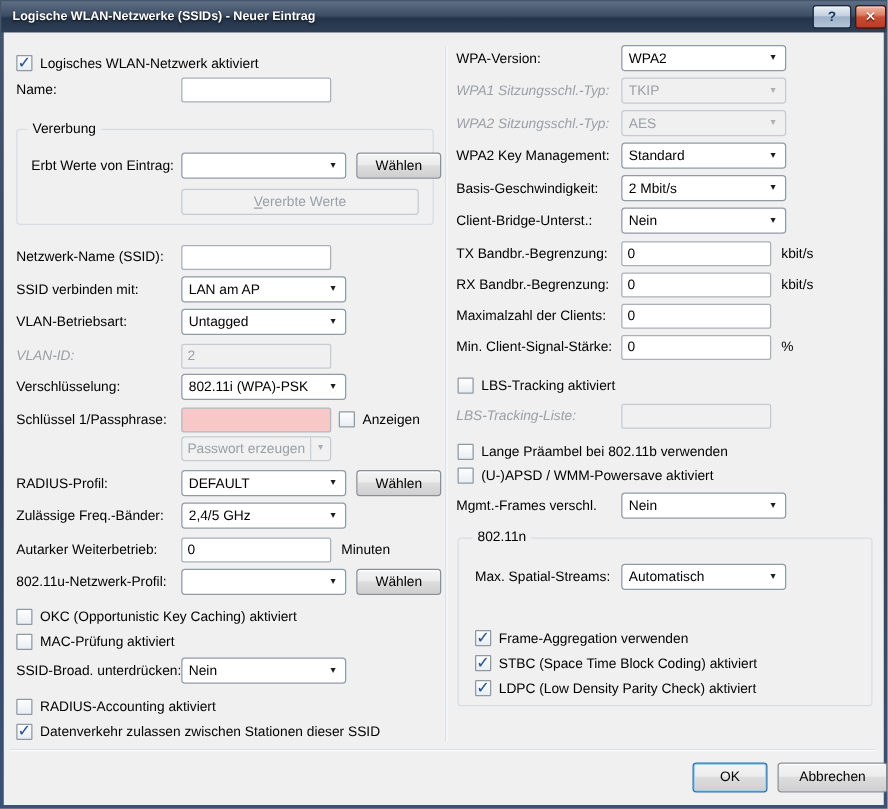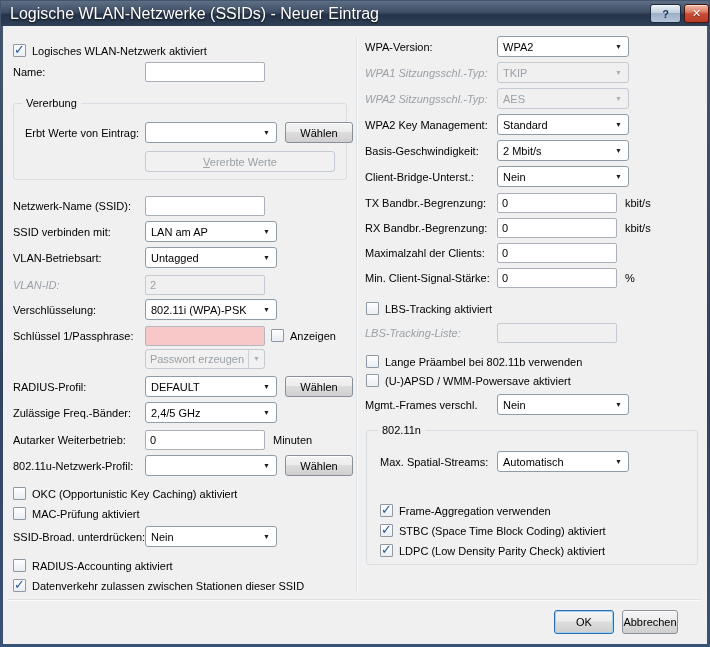--- a/index.html
+++ b/index.html
@@ -3,21 +3,21 @@
 <meta charset="utf-8">
 <style>
   html,body{margin:0;padding:0;background:#d8d8d8;}
   body{font-family:"Liberation Sans","DejaVu Sans",sans-serif;font-size:11px;color:#000;}
   .frame{position:relative;width:710px;height:647px;margin:0 auto;
          background:linear-gradient(to bottom,#44566e 0%,#31435c 60%,#3a5275 100%);
          outline:1px solid #101c2a;overflow:hidden;}
   .titlebar{position:absolute;left:1px;top:1px;width:708px;height:25px;
          background:linear-gradient(to bottom,#5d6e85 0%,#3e4e65 45%,#25344a 55%,#2e3f56 100%);
          display:flex;align-items:center;}
-  .title{color:#fff;padding-left:9px;font-size:16px;text-shadow:0 1px 2px rgba(0,0,0,.8);white-space:nowrap;}
+  .title{color:#fff;padding-left:9px;font-size:10px;text-shadow:0 1px 2px rgba(0,0,0,.8);white-space:nowrap;font-weight:bold;}
   .capbtn{position:absolute;top:4px;height:17px;border-radius:3px;display:flex;align-items:center;justify-content:center;
          font-weight:bold;font-size:11px;box-shadow:inset 0 1px 0 rgba(255,255,255,.55);cursor:default;}
   .helpbtn{left:650px;width:29px;border:1px solid #1c2a3d;color:#16355c;
          background:linear-gradient(to bottom,#eaf0f7 0%,#c3d0de 45%,#9db0c6 50%,#b6c5d8 100%);}
   .closebtn{left:684px;width:23px;border:1px solid #4d120a;color:#fff;
          background:linear-gradient(to bottom,#f2b9a6 0%,#dd8068 40%,#c84b33 52%,#b83c29 100%);
          text-shadow:0 1px 1px rgba(0,0,0,.5);}
   .client{position:absolute;left:3px;top:26px;width:704px;height:618px;background:#f0f0f0;}
   .row{position:absolute;display:flex;align-items:center;height:21px;white-space:nowrap;}
   .lbl{width:132px;flex:none;}
@@ -331,17 +331,17 @@
   </div>
   <div class="row" style="left:380px;top:540px">
     <span class="cb on"></span>
     <span>LDPC (Low Density Parity Check) aktiviert</span>
   </div>
 
   <div class="row" style="left:554px;top:611px">
     <span class="btn ok" style="width:60px;height:24px">
         <span>OK</span>
       </span>
-    <span class="btn" style="width:56px;height:24px;margin-left:8px">
+    <span class="btn" style="width:88px;height:24px;margin-left:8px">
         <span>Abbrechen</span>
       </span>
   </div>
 </div>
 
 </body></html>

